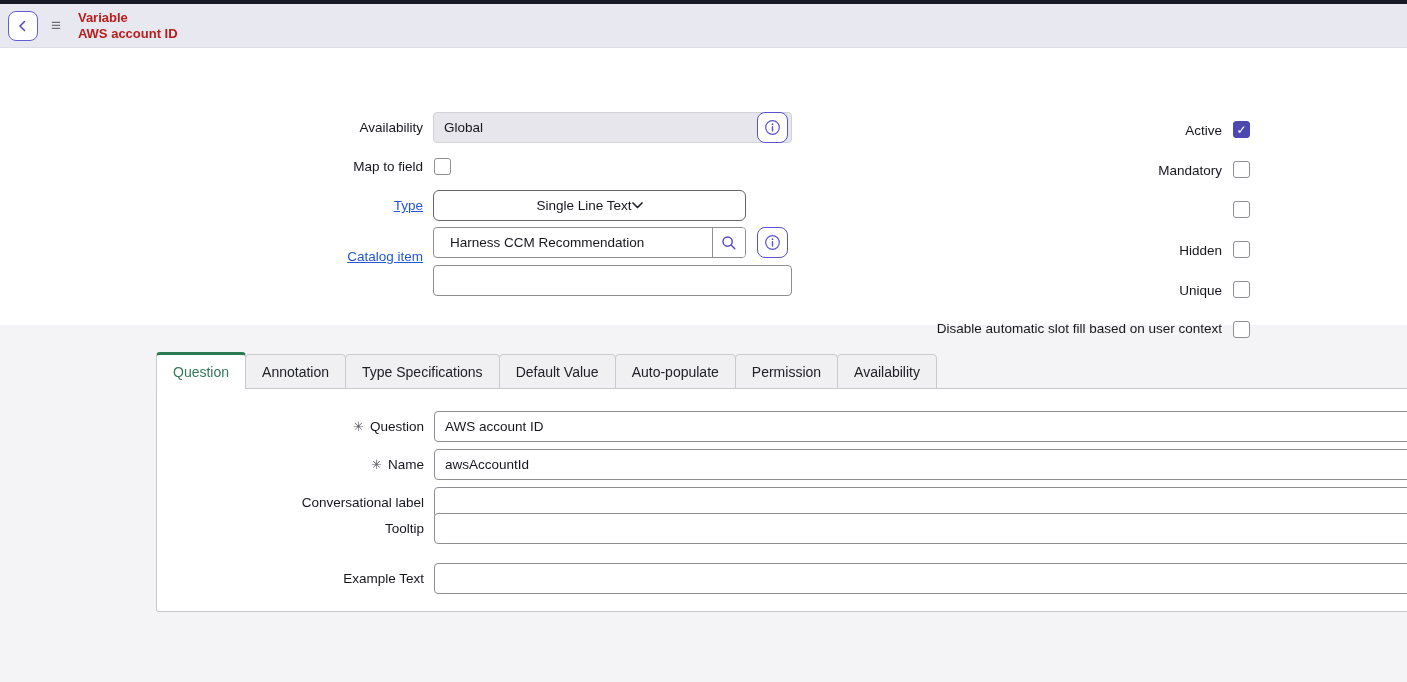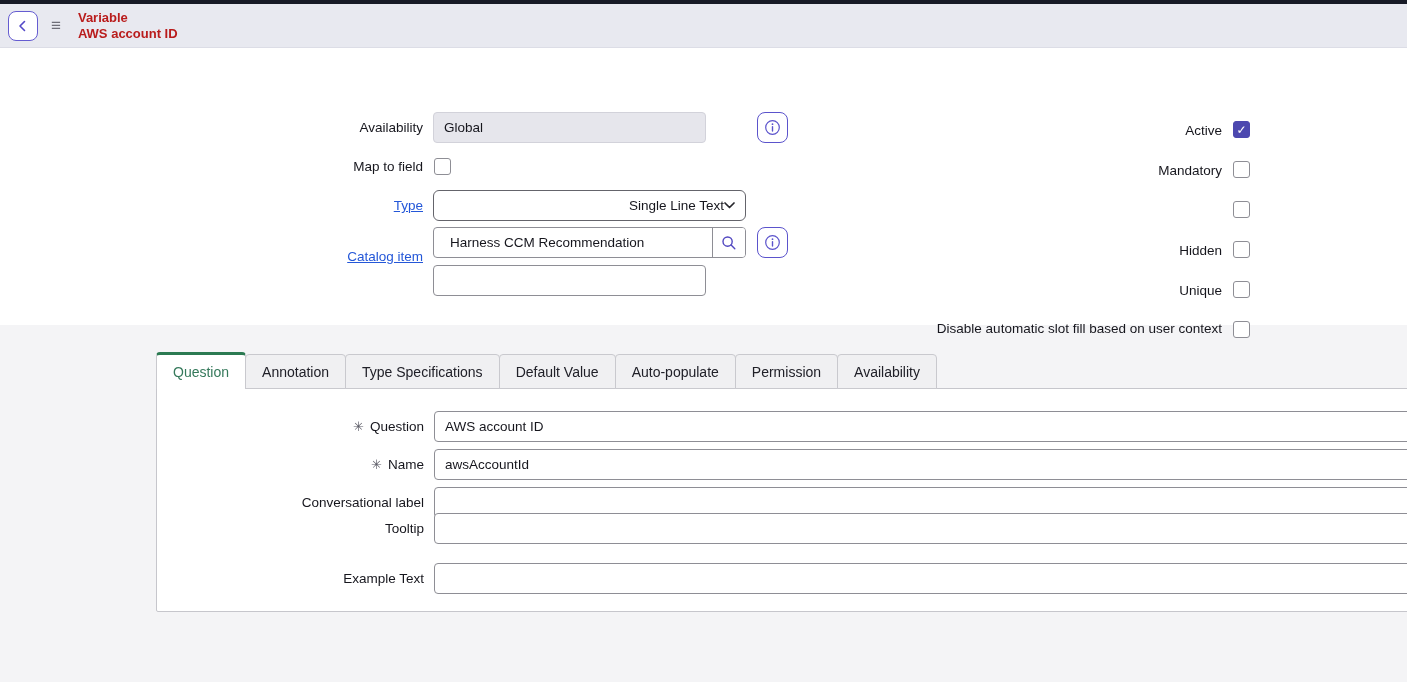--- a/index.html
+++ b/index.html
@@ -43,27 +43,27 @@
     font-size:13.5px; color:#16161d; line-height:18px;
   }
   a.field-link { color:#2457d8; text-decoration:underline; cursor:pointer; }
 
   .input {
     height:31px; border:1px solid #8e8e95; border-radius:4px;
     padding:0 10px; font-size:13.5px; color:#16161d; background:#fff;
     font-family:"Liberation Sans", sans-serif; outline:none; width:100%;
   }
   .abs { position:absolute; }
-  .fld { left:433px; width:273px; }
+  .fld { left:433px; width:359px; }
   .input.readonly { background:#e6e6ec; border-color:#d2d2da; }
 
   .select {
     position:absolute; left:433px; width:313px; height:31px;
     border:1px solid #64646b; border-radius:6px; background:#fff;
-    display:flex; align-items:center; justify-content:flex-end;
+    display:flex; align-items:center; justify-content:center;
     padding:0 10px; font-size:13.5px; cursor:pointer;
   }
 
   .lookup {
     position:absolute; left:433px; width:313px; height:31px;
     border:1px solid #8e8e95; border-radius:4px; background:#fff;
     display:flex; overflow:hidden;padding-left:6px;
   }
   .lookup input {
     flex:1; border:none; outline:none; padding:0 10px;

